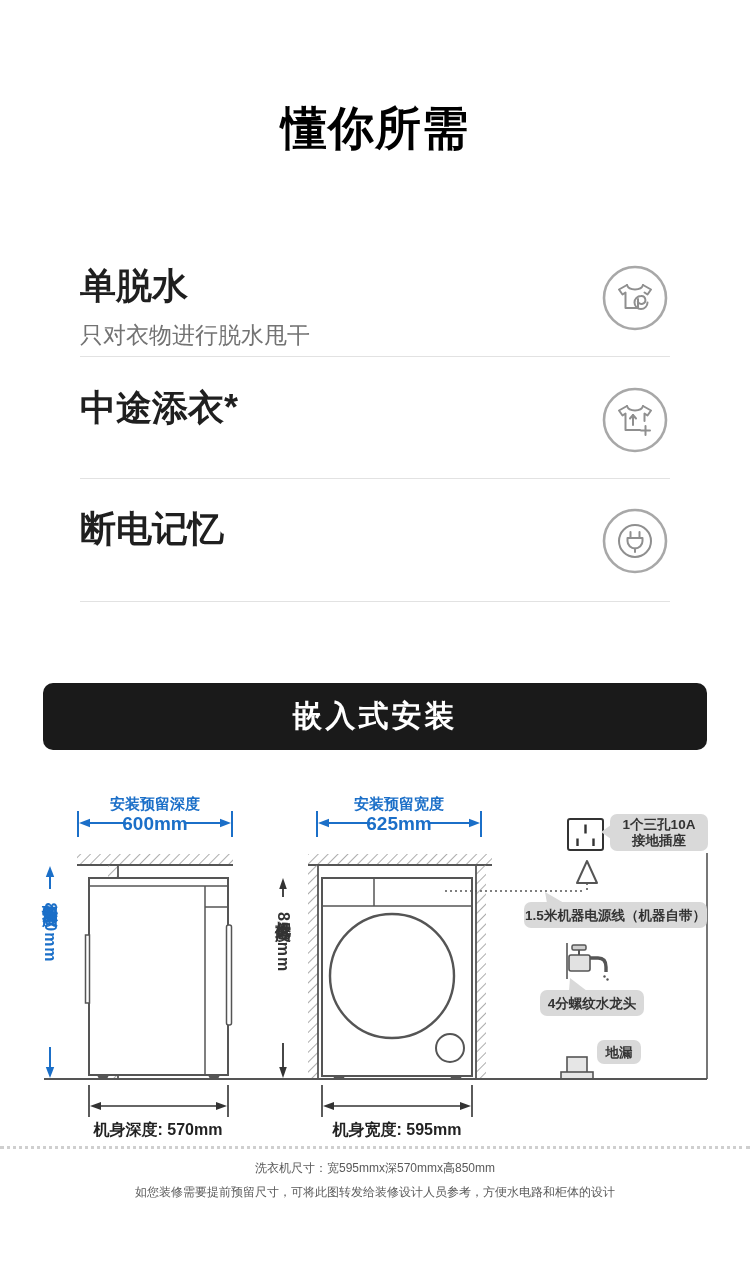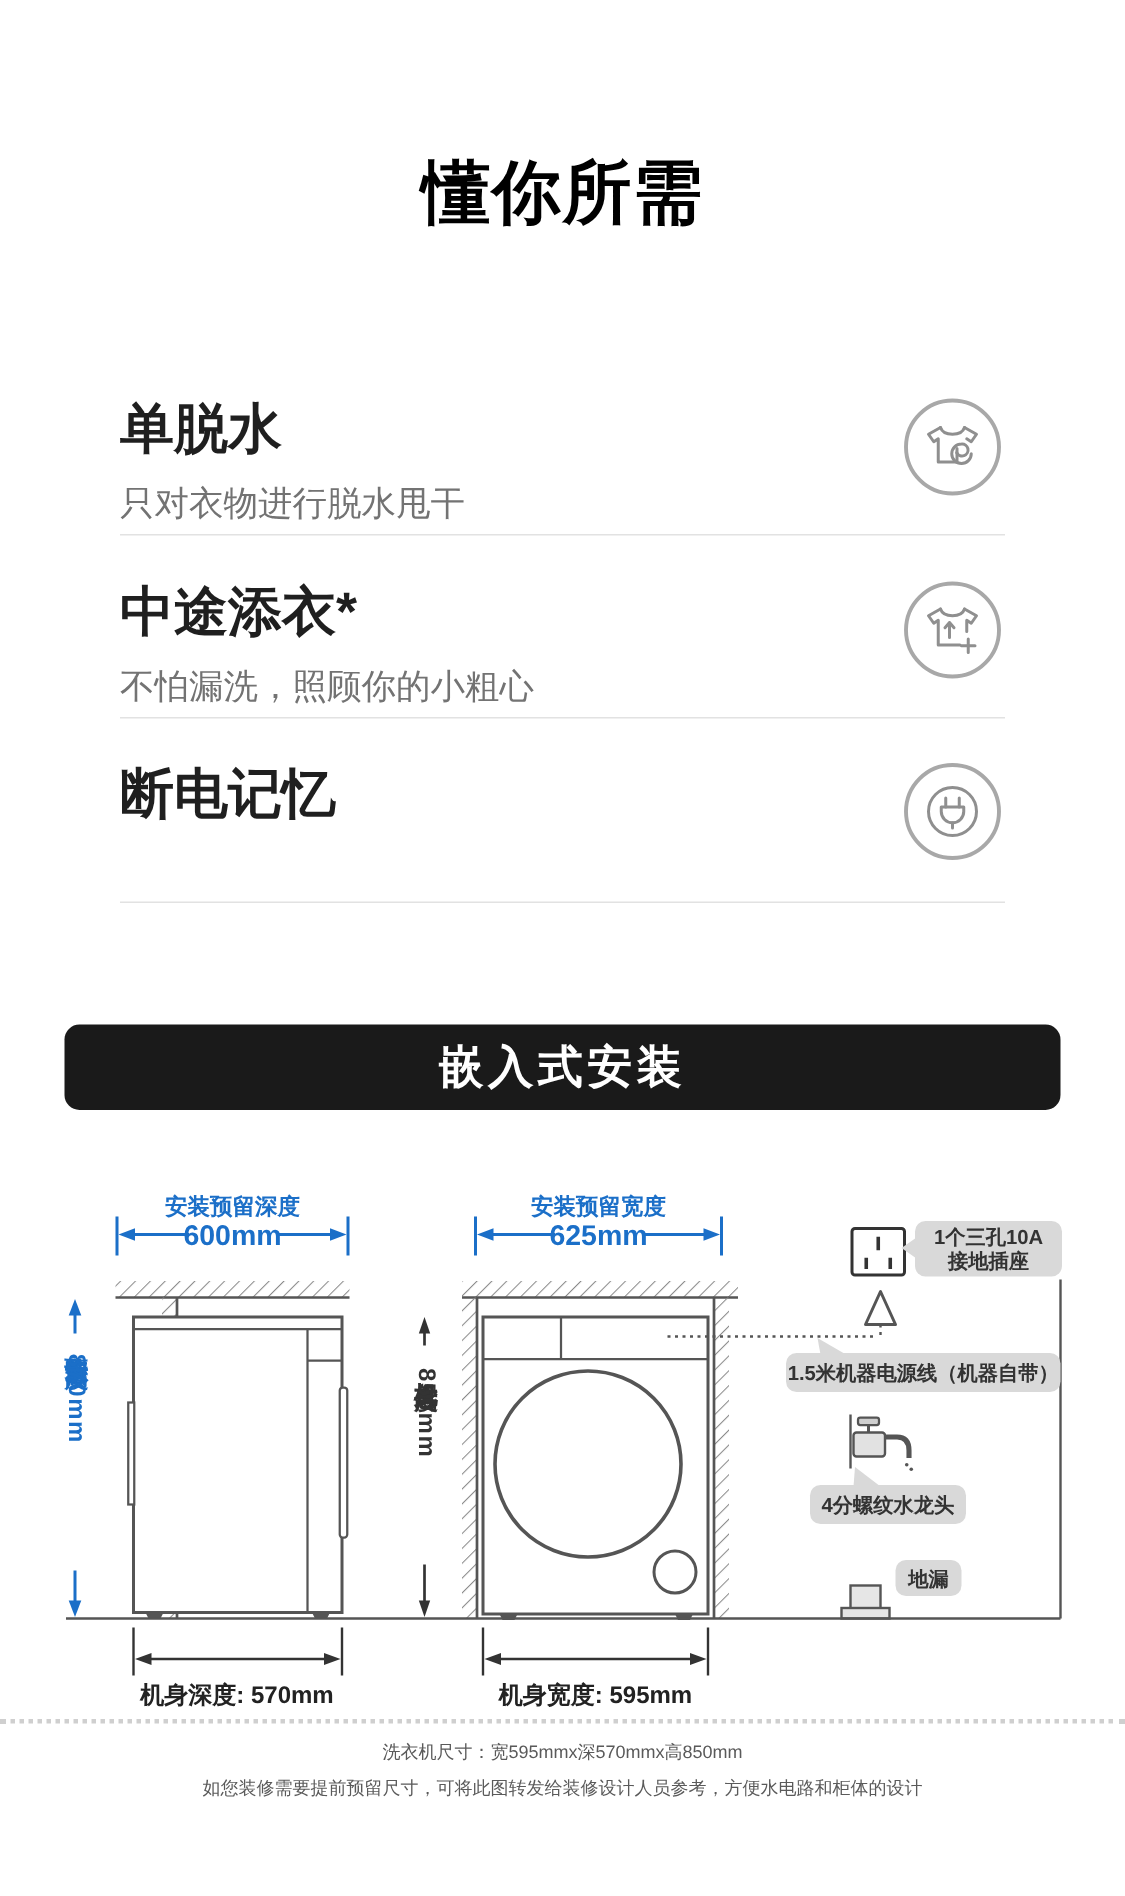--- a/index.html
+++ b/index.html
@@ -12,21 +12,21 @@
           font-weight:bold; font-size:46px; line-height:58px; color:#000000; letter-spacing:1px;margin-top:13px; }
 
   
   .feature { position:absolute; left:80px; width:590px; }
   .f-title { font-size:36px; font-weight:bold; color:#1f1f1f; }
   .f-desc  { margin-top:9px; font-size:23px; color:#737373; }
   .f-icon  { position:absolute; left:522px; top:3px; width:66px; height:66px; }
   .divider { position:absolute; left:80px; width:590px; height:0; border-top:1px solid #e2e2e2; }
 
   
-  .banner { position:absolute; left:43px; top:683px; width:664px; height:57px;
+  .banner { position:absolute; left:43px; top:683px; width:664px; height:67px;
             background:#1a1a1a; border-radius:10px; display:flex; align-items:center;
             justify-content:center; color:#fff; font-size:30px; font-weight:bold; letter-spacing:3px; }
 
   
   .diagram { position:absolute; left:40px; top:795px; }
   .vlabel { position:absolute; writing-mode:vertical-rl; text-orientation:mixed;
             font-weight:600; letter-spacing:1px; line-height:26px; width:26px; text-align:left; }
   .vlabel.blue { left:37px; top:891px; color:#1b6fc8; font-size:16px; }
   .vlabel.dark { left:270px; top:908px; color:#333; font-size:16px; }
 
@@ -58,21 +58,20 @@
       <path d="M41,20 L49,24.5 L45.5,29.5 L42.5,27.5"></path>
       <path d="M25,20 C26,23 29,24.5 33,24.5 C37,24.5 40,23 41,20"></path>
       <path d="M45.5,37.5 a6.5,6.5 0 1 1 -6.5,-6.5 a4,4 0 1 1 -3.2,5.8"></path>
     </g>
   </svg>
 </div>
 <div class="divider" style="top:356px;"></div>
 
 <div class="feature" style="top:384px;">
   <div class="f-title">中途添衣*</div>
-  <div class="f-desc">不怕漏洗，照顾你的小粗心</div>
   <svg class="f-icon" viewBox="0 0 66 66">
     <circle cx="33" cy="33" r="31" fill="none" stroke="#a8a8a8" stroke-width="2.6"></circle>
     <g fill="none" stroke="#8f8f8f" stroke-width="2" stroke-linejoin="round" stroke-linecap="round">
       <path d="M25,19 L17,23.5 L20.5,28.5 L23.5,26.5 L23.5,43 L38,43"></path>
       <path d="M41,19 L49,23.5 L45.5,28.5 L42.5,26.5 L42.5,34"></path>
       <path d="M25,19 C26,22 29,23.5 33,23.5 C37,23.5 40,22 41,19"></path>
       <path d="M31,38 L31,28 M31,28 L28,31.5 M31,28 L34,31.5"></path>
       <path d="M43.5,39 L43.5,48 M39,43.5 L48,43.5"></path>
     </g>
   </svg>

